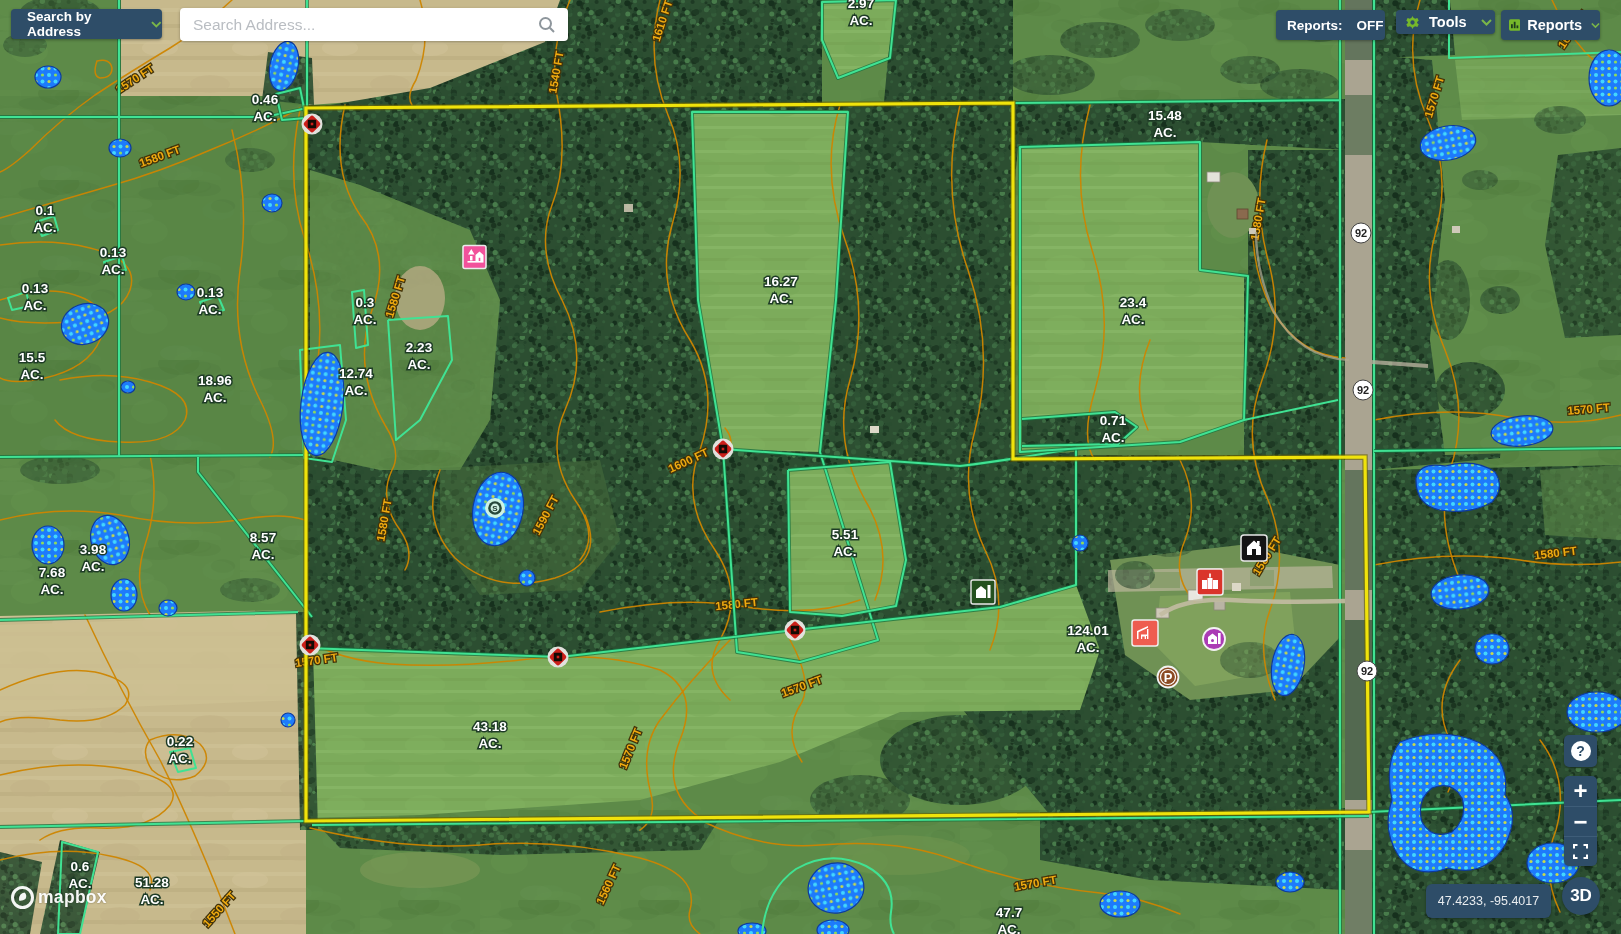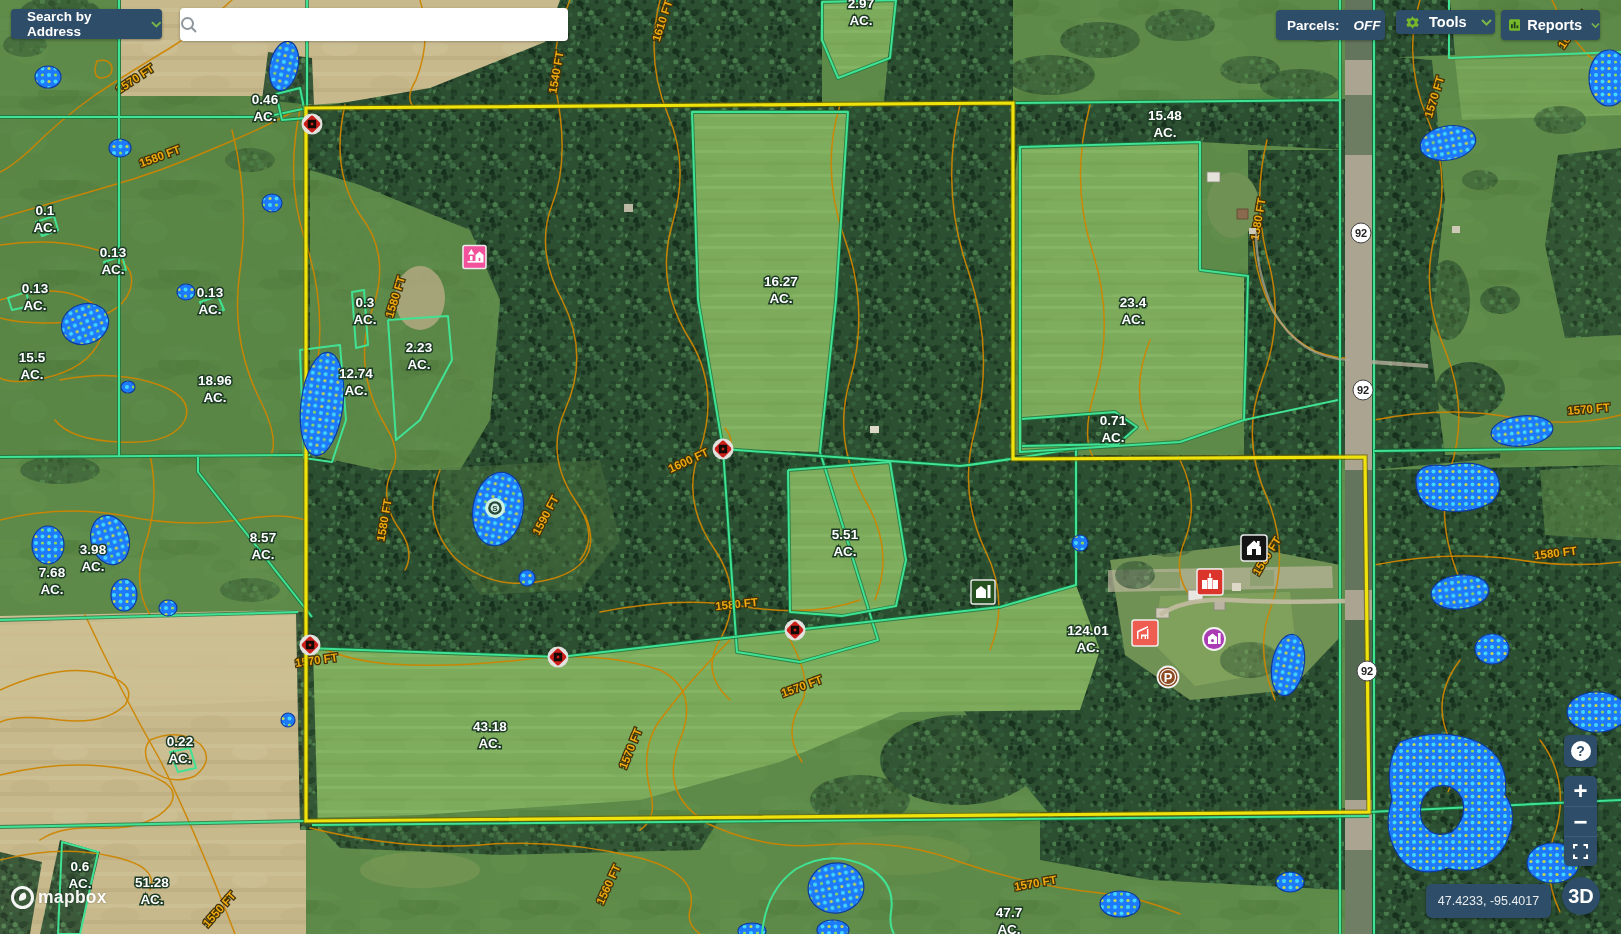--- a/index.html
+++ b/index.html
@@ -530,29 +530,30 @@
 <text class="al" x="152" y="887">51.28<tspan x="152" dy="17">AC.</tspan></text>
 <text class="al" x="1009" y="917">47.7<tspan x="1009" dy="17">AC.</tspan></text>
 </g>
 </svg>
 
 <div class="btn" style="left:11px;top:9px;width:135px;height:30px;justify-content:center;font-size:13.5px;padding-left:16px;">Search by Address&nbsp;&nbsp;<svg width="11" height="7" viewBox="0 0 11 7">
         <path d="M1,1 L5.5,5.5 L10,1" fill="none" stroke="#7ab648" stroke-width="2"></path>
       </svg></div>
 
 <div style="position:absolute;left:180px;top:8px;width:388px;height:33px;background:#fff;border-radius:4px;box-shadow:0 1px 3px rgba(0,0,0,.3);display:flex;align-items:center;">
+<span style="color:#b9bdc2;font-size:15.5px;padding-left:13px;flex:1;">Search Address...</span>
 <svg width="18" height="18" viewBox="0 0 18 18" style="margin-right:12px;">
         <circle cx="7.5" cy="7.5" r="5.5" fill="none" stroke="#8e969c" stroke-width="2"></circle>
         <line x1="11.8" y1="11.8" x2="16" y2="16" stroke="#8e969c" stroke-width="2"></line>
       </svg>
 </div>
 
 <div class="btn" style="left:1276px;top:10px;width:109px;height:30px;font-size:13.5px;">
-      <span style="margin-left:11px;">Parcels:</span>
-      <span style="margin-left:14px;font-style:italic;">OFF</span>
+      <span style="margin-left:11px;">Reports:</span>
+      <span style="margin-left:14px;">OFF</span>
     </div>
 
 <div class="btn" style="left:1396px;top:10px;width:99px;height:24px;font-size:14.5px;">
 <svg width="15" height="15" viewBox="0 0 16 16" style="margin-left:9px;">
         <path fill="#76b82a" d="M8,1 L9.2,3.2 A5,5 0 0 1 10.8,3.9 L13.2,3.2 L14.6,5.8 L12.9,7.4 A5,5 0 0 1 12.9,8.6 L14.6,10.2 L13.2,12.8 L10.8,12.1 A5,5 0 0 1 9.2,12.8 L8,15 L6.8,12.8 A5,5 0 0 1 5.2,12.1 L2.8,12.8 L1.4,10.2 L3.1,8.6 A5,5 0 0 1 3.1,7.4 L1.4,5.8 L2.8,3.2 L5.2,3.9 A5,5 0 0 1 6.8,3.2 Z M8,5.7 A2.3,2.3 0 1 0 8,10.3 A2.3,2.3 0 1 0 8,5.7 Z"></path>
       </svg>
 <span style="margin-left:9px;">Tools</span>
 <svg width="11" height="7" viewBox="0 0 11 7" style="margin-left:14px;">
         <path d="M1,1 L5.5,5.5 L10,1" fill="none" stroke="#7ab648" stroke-width="2"></path>
       </svg>
@@ -586,16 +587,16 @@
 <div style="position:absolute;left:1564px;top:776px;width:33px;height:90px;background:#2e4d68;border-radius:5px;box-shadow:0 1px 3px rgba(0,0,0,.35);color:#fff;">
 <div style="height:30px;display:flex;align-items:center;justify-content:center;font-size:24px;font-weight:bold;border-bottom:1px solid #3e5d78;">+</div>
 <div style="height:29px;display:flex;align-items:center;justify-content:center;font-size:24px;font-weight:bold;border-bottom:1px solid #3e5d78;">−</div>
 <div style="height:29px;display:flex;align-items:center;justify-content:center;">
 <svg width="15" height="15" viewBox="0 0 15 15" fill="none" stroke="#fff" stroke-width="2">
           <path d="M1,4.5 L1,1 L4.5,1 M10.5,1 L14,1 L14,4.5 M14,10.5 L14,14 L10.5,14 M4.5,14 L1,14 L1,10.5"></path>
         </svg>
 </div>
 </div>
 
-<div style="position:absolute;left:1562px;top:877px;width:38px;height:38px;border-radius:50%;background:#2e4d68;box-shadow:0 1px 3px rgba(0,0,0,.35);color:#fff;font-weight:bold;font-size:20px;display:flex;align-items:center;justify-content:center;">3D</div>
+<div style="position:absolute;left:1562px;top:877px;width:38px;height:38px;border-radius:50%;background:#2e4d68;box-shadow:0 1px 3px rgba(0,0,0,.35);color:#fff;font-weight:bold;font-size:17px;display:flex;align-items:center;justify-content:center;">3D</div>
 
 <div style="position:absolute;left:1426px;top:884px;width:125px;height:34px;background:#2e4d68;border-radius:6px;box-shadow:0 1px 3px rgba(0,0,0,.35);color:#e8ecef;font-size:12.5px;display:flex;align-items:center;justify-content:center;">47.4233, -95.4017</div>
 </div>
 
 </body></html>

